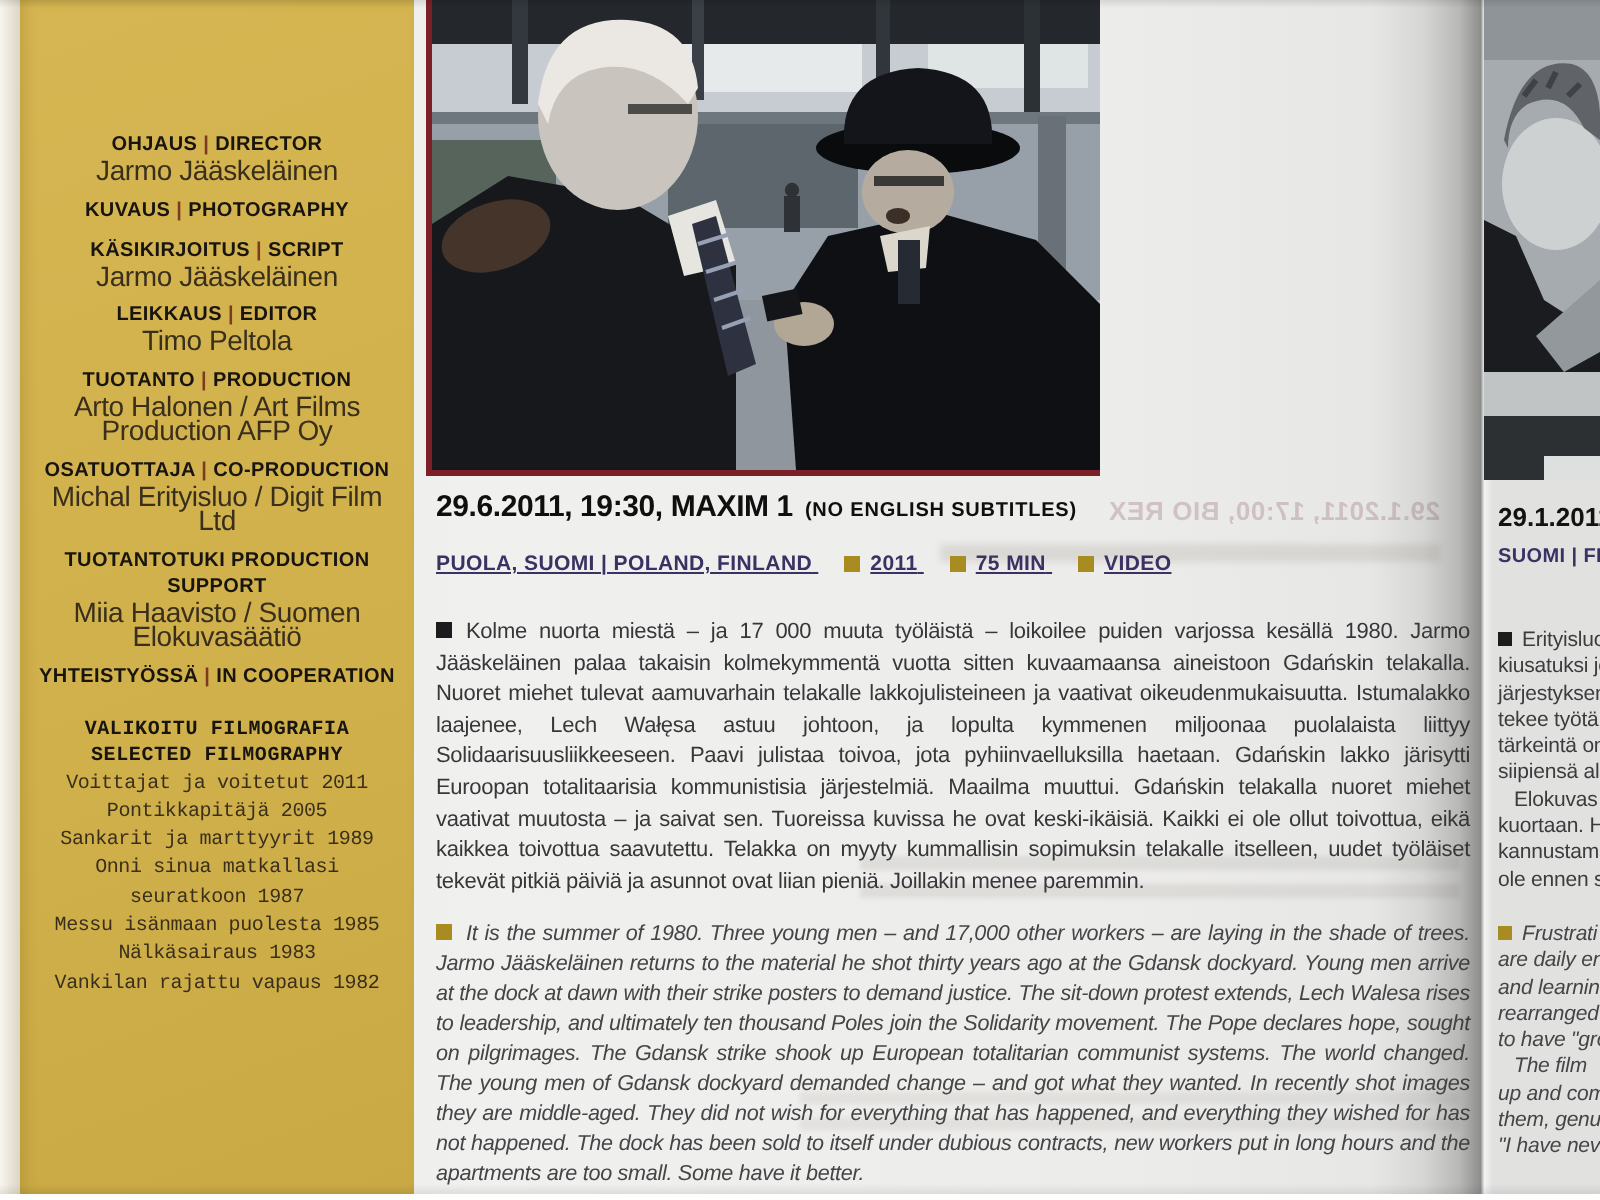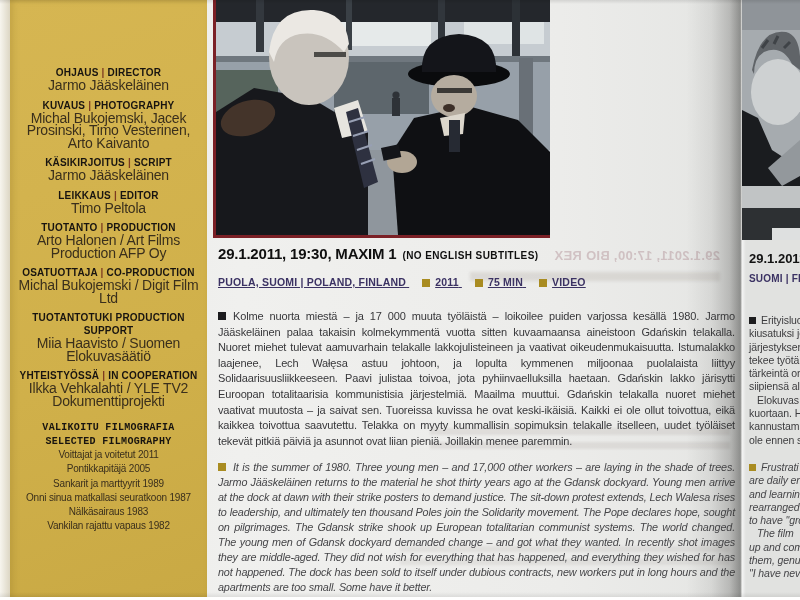--- a/index.html
+++ b/index.html
@@ -18,21 +18,21 @@
     background:linear-gradient(160deg, var(--sidebar-gold) 0%, #d0b04a 60%, #c9a944 100%);
     padding:66px 7px 0; text-align:center;
     box-shadow:inset 3px 0 6px rgba(140,110,30,0.25);
   }
   .cred { margin-bottom:7px; }
   .cred-h { font-size:10px; font-weight:bold; color:#181410; line-height:13px; letter-spacing:0.2px; }
   .pipe { color:#7c3a20; font-weight:bold; }
   .cred-v { font-size:14px; color:#3a2f1c; line-height:12.5px; letter-spacing:-0.2px; }
   #filmo { margin-top:14px; }
   .filmo-h { font-size:10px; font-weight:bold; color:#181410; line-height:13.5px; letter-spacing:0.3px;font-family:Liberation Mono, monospace; }
-  .filmo-i { font-size:10px; color:#3a2f1c; line-height:14.3px; letter-spacing:-0.2px; }
+  .filmo-i { font-size:10px; color:#3a2f1c; line-height:14.3px; letter-spacing:-0.2px;font-family:Liberation Mono, monospace; }
 
   
   #still {
     position:absolute; left:213px; top:0; width:337px; height:238px; box-sizing:border-box;
     border-left:3px solid var(--photo-red); border-bottom:3px solid var(--photo-red);
     background:#8e97a1;
   }
   #still svg { display:block; width:100%; height:100%; }
 
   
@@ -94,55 +94,54 @@
   <div id="left-edge"></div>
 
   <div id="sidebar">
     <div id="cred-list">
         <div class="cred">
           <div class="cred-h">OHJAUS <span class="pipe">|</span> DIRECTOR</div>
           <div class="cred-v">Jarmo Jääskeläinen</div>
         </div>
         <div class="cred">
           <div class="cred-h">KUVAUS <span class="pipe">|</span> PHOTOGRAPHY</div>
-          <div class="cred-v">Michal Bukojemski, Jacek Prosinski, Timo Vesterinen, Arto Kaivanto</div>
         </div>
         <div class="cred">
           <div class="cred-h">KÄSIKIRJOITUS <span class="pipe">|</span> SCRIPT</div>
           <div class="cred-v">Jarmo Jääskeläinen</div>
         </div>
         <div class="cred">
           <div class="cred-h">LEIKKAUS <span class="pipe">|</span> EDITOR</div>
           <div class="cred-v">Timo Peltola</div>
         </div>
         <div class="cred">
           <div class="cred-h">TUOTANTO <span class="pipe">|</span> PRODUCTION</div>
           <div class="cred-v">Arto Halonen / Art Films Production AFP Oy</div>
         </div>
         <div class="cred">
           <div class="cred-h">OSATUOTTAJA <span class="pipe">|</span> CO-PRODUCTION</div>
-          <div class="cred-v">Michal Bukojemski / Digit Film Ltd</div>
+          <div class="cred-v">Michal Erityisluo / Digit Film Ltd</div>
         </div>
         <div class="cred">
           <div class="cred-h">TUOTANTOTUKI PRODUCTION SUPPORT</div>
           <div class="cred-v">Miia Haavisto / Suomen Elokuvasäätiö</div>
         </div>
         <div class="cred">
           <div class="cred-h">YHTEISTYÖSSÄ <span class="pipe">|</span> IN COOPERATION</div>
-          <div class="cred-v">Ilkka Vehkalahti / YLE TV2 Dokumenttiprojekti</div>
         </div>
       </div>
     <div id="filmo">
       <div class="filmo-h">VALIKOITU FILMOGRAFIA</div>
       <div class="filmo-h">SELECTED FILMOGRAPHY</div>
       <div id="filmo-list">
           <div class="filmo-i">Voittajat ja voitetut 2011</div>
           <div class="filmo-i">Pontikkapitäjä 2005</div>
           <div class="filmo-i">Sankarit ja marttyyrit 1989</div>
           <div class="filmo-i">Onni sinua matkallasi seuratkoon 1987</div>
+          <div class="filmo-i">Messu isänmaan puolesta 1985</div>
           <div class="filmo-i">Nälkäsairaus 1983</div>
           <div class="filmo-i">Vankilan rajattu vapaus 1982</div>
         </div>
     </div>
   </div>
 
   <div id="still">
     <svg viewBox="0 0 334 235" preserveAspectRatio="none">
       <rect x="0" y="0" width="334" height="235" fill="#97a0a9"></rect>
       <rect x="0" y="0" width="334" height="58" fill="#c6ccd1"></rect>
@@ -187,21 +186,21 @@
     </svg>
   </div>
 
   <div id="ghost-line">29.1.2011, 17:00, BIO REX</div>
   <div id="ghost-smudge1"></div>
   <div id="ghost-smudge2"></div>
   <div id="ghost-smudge3"></div>
 
   <div id="main">
     <div id="title-line">
-      <span>29.1.2011, 19:30, MAXIM 1</span><span id="title-note">(NO ENGLISH SUBTITLES)</span>
+      <span>29.6.2011, 19:30, MAXIM 1</span><span id="title-note">(NO ENGLISH SUBTITLES)</span>
     </div>
     <div id="meta-line">
       <span>PUOLA, SUOMI | POLAND, FINLAND</span>
       <span class="meta-sq"></span><span>2011</span>
       <span class="meta-sq"></span><span>75 MIN</span>
       <span class="meta-sq"></span><span>VIDEO</span>
     </div>
     <div class="para fi">
       <span class="bullet black"></span><span>Kolme nuorta miestä – ja 17 000 muuta työläistä – loikoilee puiden varjossa kesällä 1980. Jarmo Jääskeläinen palaa takaisin kolmekymmentä vuotta sitten kuvaamaansa aineistoon Gdańskin telakalla. Nuoret miehet tulevat aamuvarhain telakalle lakkojulisteineen ja vaativat oikeudenmukaisuutta. Istumalakko laajenee, Lech Wałęsa astuu johtoon, ja lopulta kymmenen miljoonaa puolalaista liittyy Solidaarisuusliikkeeseen. Paavi julistaa toivoa, jota pyhiinvaelluksilla haetaan. Gdańskin lakko järisytti Euroopan totalitaarisia kommunistisia järjestelmiä. Maailma muuttui. Gdańskin telakalla nuoret miehet vaativat muutosta – ja saivat sen. Tuoreissa kuvissa he ovat keski-ikäisiä. Kaikki ei ole ollut toivottua, eikä kaikkea toivottua saavutettu. Telakka on myyty kummallisin sopimuksin telakalle itselleen, uudet työläiset tekevät pitkiä päiviä ja asunnot ovat liian pieniä. Joillakin menee paremmin.</span>
     </div>

